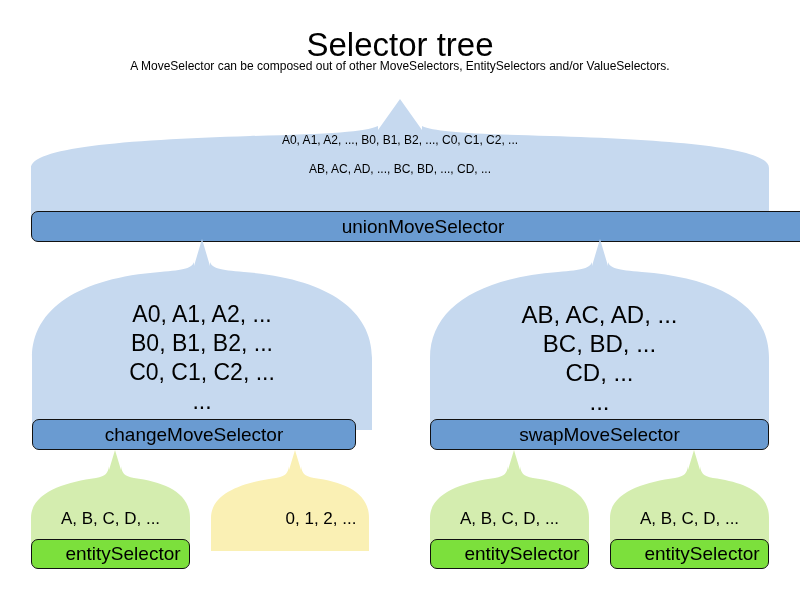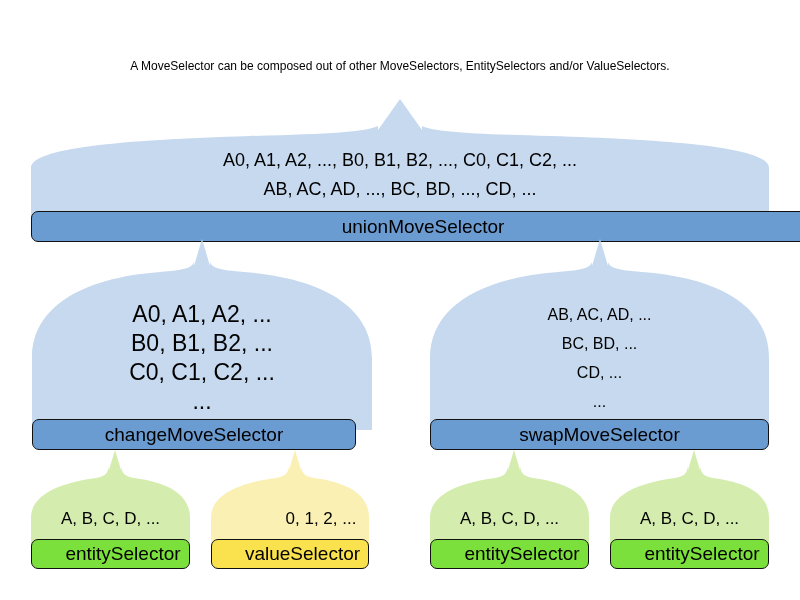--- a/index.html
+++ b/index.html
@@ -84,30 +84,30 @@
     color: #000000;
     white-space: nowrap;
   }
 
   .bar-blue   { background: #6A9BD1; }
   .bar-green  { background: #7CE03C; }
   .bar-yellow { background: #FAE24F; }
 
   
   #node-union { left: 0px;  top: 96px;  width: 800px; height: 145px; }
-  #node-union .node-lines { top: 30px; font-size: 18px; line-height: 29px; margin-top: 20px; }
+  #node-union .node-lines { top: 30px; font-size: 12px; line-height: 29px; }
   #node-union .node-bar   { left: 31px; top: 115px; width: 776px; height: 31px; font-size: 19px; padding-left: 8px; }
 
   
   #node-change { left: 0px; top: 250px; width: 404px; height: 200px; }
   #node-change .node-lines { left: 32px; width: 340px; top: 50px; font-size: 23px; line-height: 29px; }
   #node-change .node-bar   { left: 32px; top: 169px; width: 324px; height: 31px; font-size: 19px; }
 
   #node-swap { left: 396px; top: 250px; width: 404px; height: 200px; }
-  #node-swap .node-lines { left: 34px; width: 339px; top: 50px; font-size: 16px; line-height: 29px; }
+  #node-swap .node-lines { left: 34px; width: 339px; top: 50px; font-size: 24px; line-height: 29px; }
   #node-swap .node-bar   { left: 34px; top: 169px; width: 339px; height: 31px; font-size: 19px; }
 
   
   .leaf { top: 456px; width: 200px; height: 114px; }
   .leaf .node-lines { top: 52px; font-size: 17px; line-height: 22px; }
   .leaf .node-bar   { top: 83px; height: 30px; font-size: 19px; padding-left: 25px; }
 
   #node-leaf-1 { left: 20px; }
   #node-leaf-1 .node-lines { left: 11px; width: 159px; }
   #node-leaf-1 .node-bar   { left: 11px; width: 159px; }
@@ -122,20 +122,21 @@
 
   #node-leaf-4 { left: 599px; }
   #node-leaf-4 .node-lines { left: 11px; width: 159px; }
   #node-leaf-4 .node-bar   { left: 11px; width: 159px; }
 </style>
 </head>
 <body>
 
 <div id="diagram-root">
 
+  <div class="title">Selector tree</div>
   <div class="subtitle">A MoveSelector can be composed out of other MoveSelectors, EntitySelectors and/or ValueSelectors.</div>
 
   <div class="node" id="node-union">
     <svg class="node-svg" width="800" height="145" viewBox="0 0 800 145">
       <path d="M 31 122
                L 31 72
                C 31 52, 120 44, 250 40
                C 330 38, 365 36, 378 30
                L 378 34
                L 400 3
@@ -228,21 +229,20 @@
                L 95 -6
                L 101 14
                L 101 10
                C 102 17, 104 20, 114 22
                C 144 26, 169 36, 169 62
                L 169 95 Z" fill="#FAF0B4" stroke="none"></path>
     </svg>
     <div class="node-lines">
       <span class="line">0, 1, 2, ...</span>
     </div>
-    <div class="node-bar bar-yellow">valueSelector</div>
   </div>
 
   <div class="node leaf" id="node-leaf-3">
     <svg class="node-svg" width="200" height="114" viewBox="0 0 200 114">
       <path d="M 11 95
                L 11 62
                C 11 36, 46 26, 76 22
                C 86 20, 88 17, 89 10
                L 89 14
                L 95 -6

